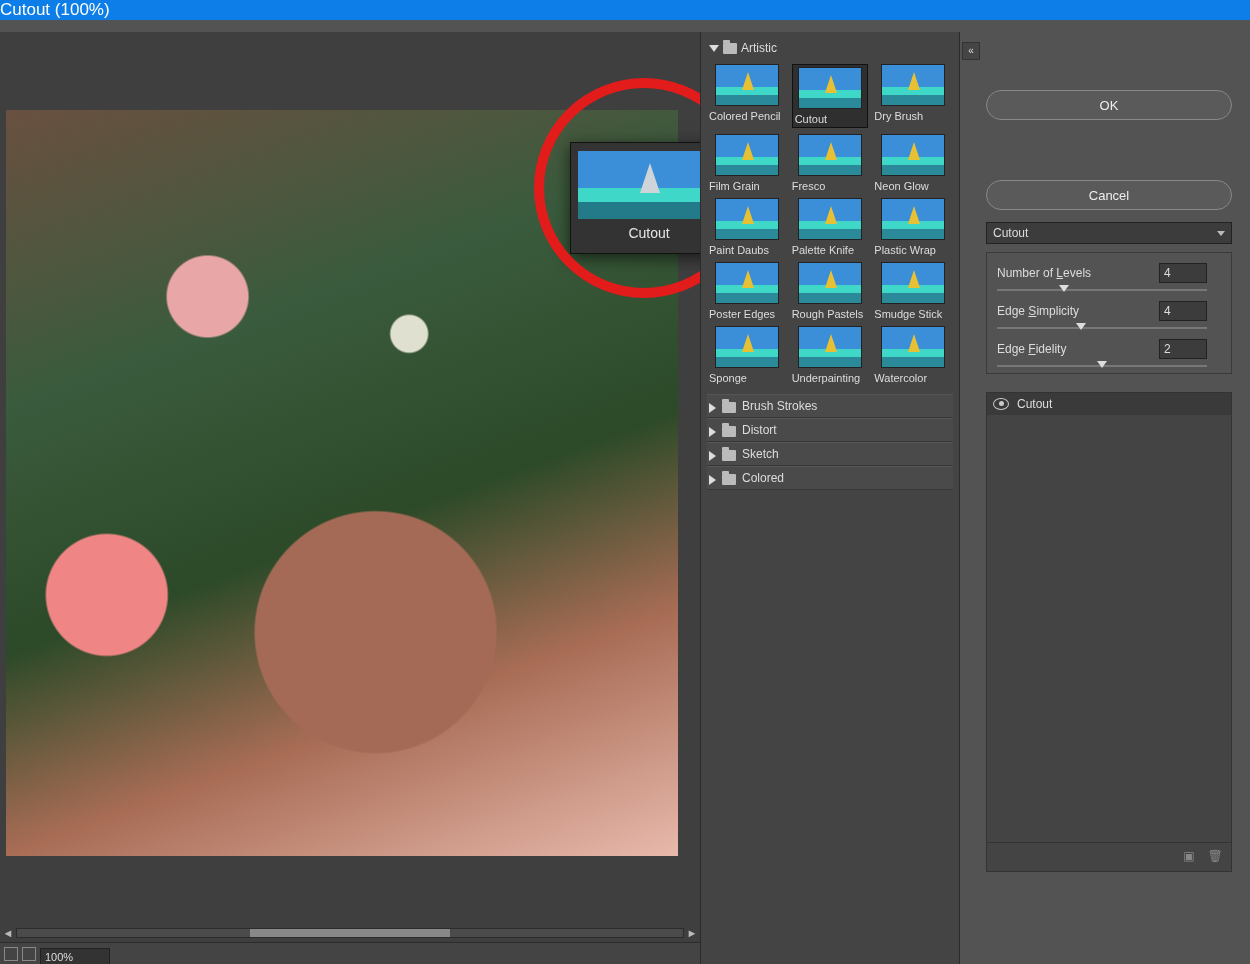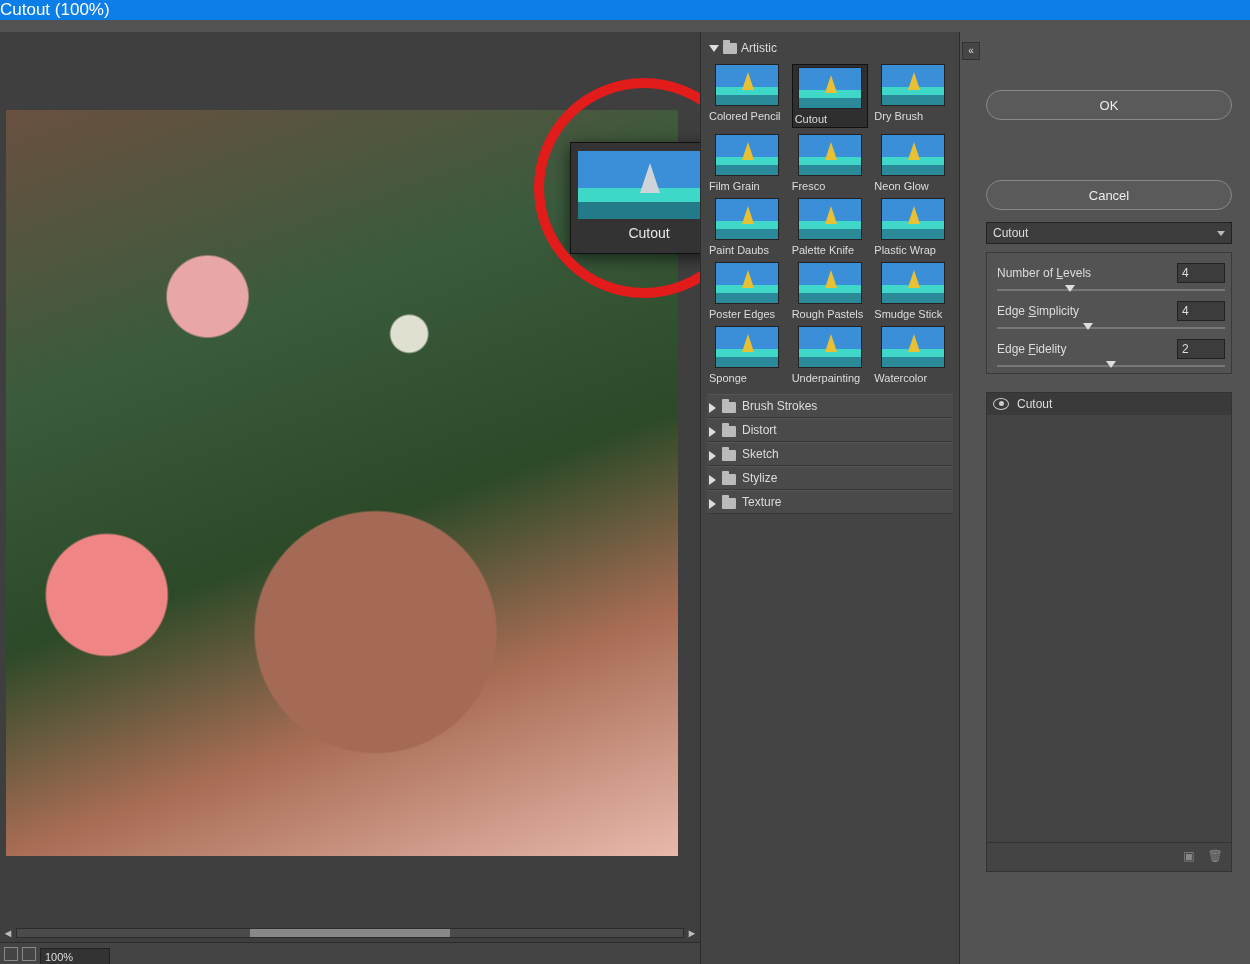--- a/index.html
+++ b/index.html
@@ -37,21 +37,21 @@
   .filter-item.selected { background:#2f2f2f; padding:2px; border:1px solid #111;}
   .filter-item .lbl { font-size:11px; color:#ddd; margin-top:4px; white-space:nowrap; overflow:hidden; text-overflow:ellipsis;}
   .cat-row { display:flex; align-items:flex-end; gap:6px; padding:4px 2px; background:#4a4a4a; border-top:1px solid #555; border-bottom:1px solid #383838; cursor:pointer;}
   
   .params-pane { flex: 1; background:#535353; padding:10px 18px 10px 26px; display:flex; flex-direction:column; gap:12px; position:relative;}
   .collapse-toggle { position:absolute; left:2px; top:10px; width:18px; height:18px; border:1px solid #333; background:#454545; color:#ddd; text-align:center; line-height:16px; font-size:10px; cursor:pointer;}
   .btn { height:30px; border-radius:15px; border:1px solid #888; background:#5a5a5a; color:#eee; font-size:13px; cursor:pointer;margin-top:48px; }
   .select-row { display:flex; }
   .select { flex:1; height:22px; background:#3c3c3c; border:1px solid #222; color:#ddd; padding:0 6px; display:flex; align-items:center; justify-content:space-between; cursor:pointer;}
   .chevron { width:0;height:0;border-left:4px solid transparent;border-right:4px solid transparent;border-top:5px solid #bbb;}
-  .param-box { background:#535353; border:1px solid #3a3a3a; padding:10px 6px 14px 10px; display:flex; flex-direction:column; gap:18px; margin-top:-4px;}
+  .param-box { background:#535353; border:1px solid #3a3a3a; padding:10px 24px 14px 10px; display:flex; flex-direction:column; gap:18px; margin-top:-4px;}
   .param-row { display:flex; align-items:center; justify-content:space-between; gap:8px; position:relative;}
   .param-row label { color:#ddd; font-size:12px; }
   .param-row label .ul { text-decoration: underline; }
   .param-row input { width:48px; height:20px; background:#3c3c3c; border:1px solid #222; color:#ddd; padding:0 4px; text-align:left; font-size:12px;}
   .slider-track { position:absolute; left:0; right:0; top:26px; height:2px; background:#777; }
   .slider-knob { position:absolute; top:22px; width:0;height:0;border-left:5px solid transparent;border-right:5px solid transparent;border-top:7px solid #ddd; transform:translateX(-5px);}
   .layer-stack { background:#444; border:1px solid #333; height:480px; margin-top:6px; display:flex; flex-direction:column;}
   .layer-row { display:flex; align-items:center; gap:8px; padding:4px 6px; background:#3a3a3a;}
   .eye-icon { width:16px; height:12px; border:1px solid #ccc; border-radius:60% 60% 60% 60%; position:relative;}
   .eye-icon::after{content:"";position:absolute;left:5px;top:2px;width:5px;height:5px;border-radius:50%;background:#ccc;}
@@ -177,26 +177,21 @@
           <span>Distort</span>
         </div>
         <div class="cat-row">
           <span class="tri closed"></span>
           <span class="folder-icon"></span>
           <span>Sketch</span>
         </div>
         <div class="cat-row">
           <span class="tri closed"></span>
           <span class="folder-icon"></span>
-          <span>Stylize</span>
-        </div>
-        <div class="cat-row">
-          <span class="tri closed"></span>
-          <span class="folder-icon"></span>
-          <span>Texture</span>
+          <span>Colored</span>
         </div>
       </div>
   </div>
 
   <div class="params-pane">
     <div class="collapse-toggle">«</div>
     <button class="btn">OK</button>
     <button class="btn">Cancel</button>
 
     <div class="select-row">

